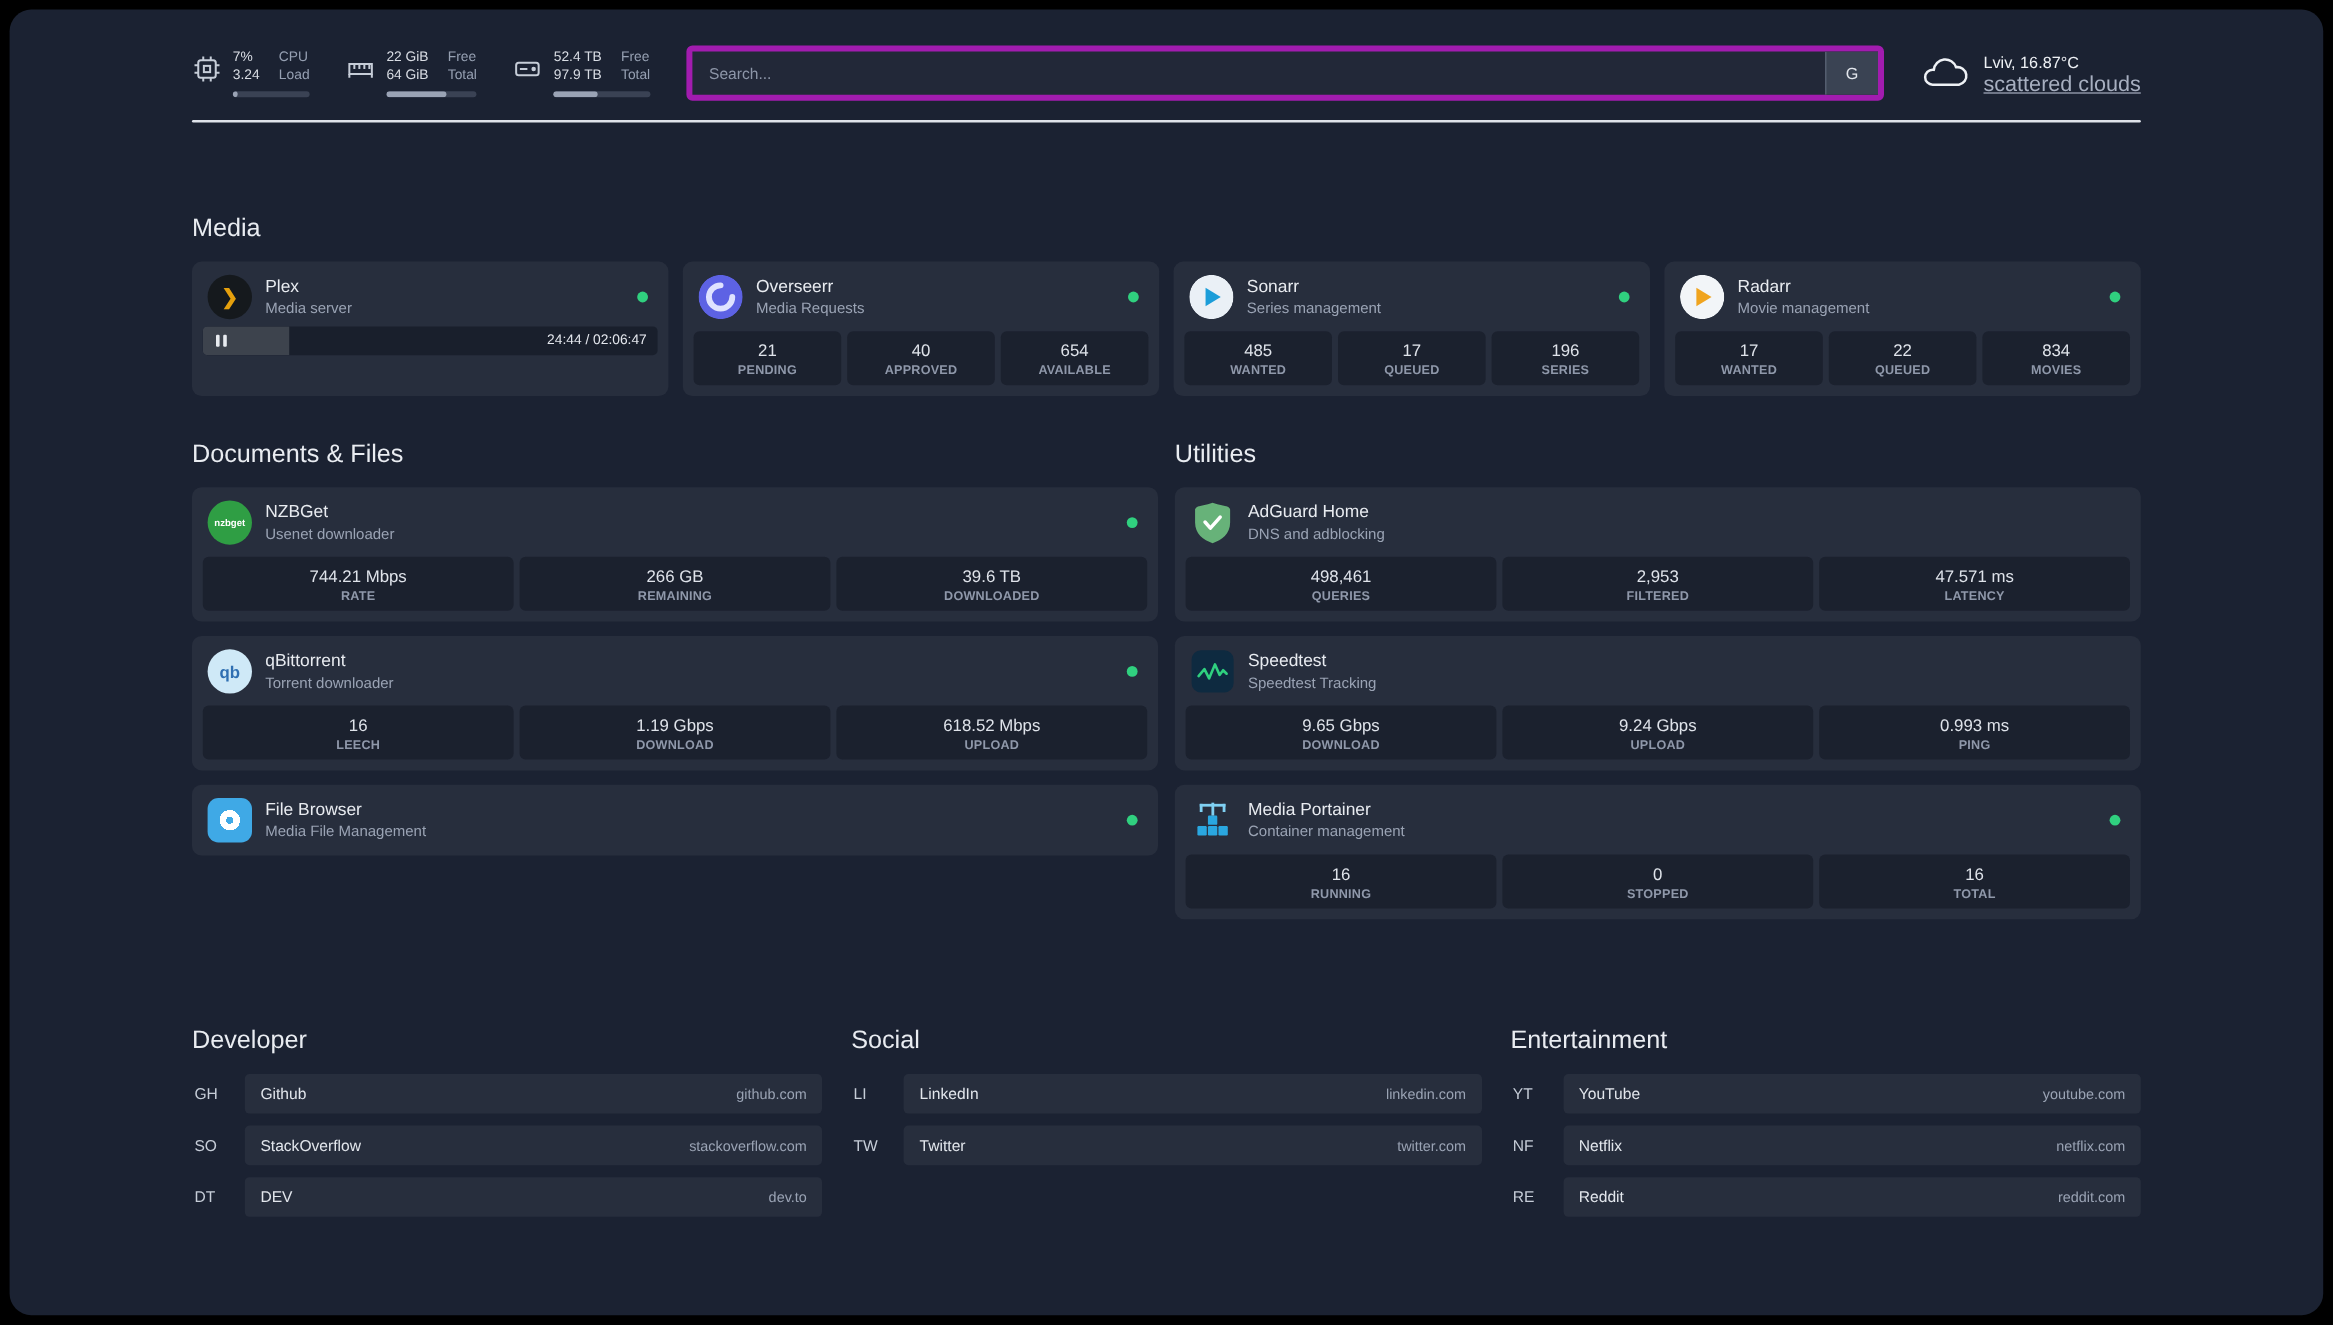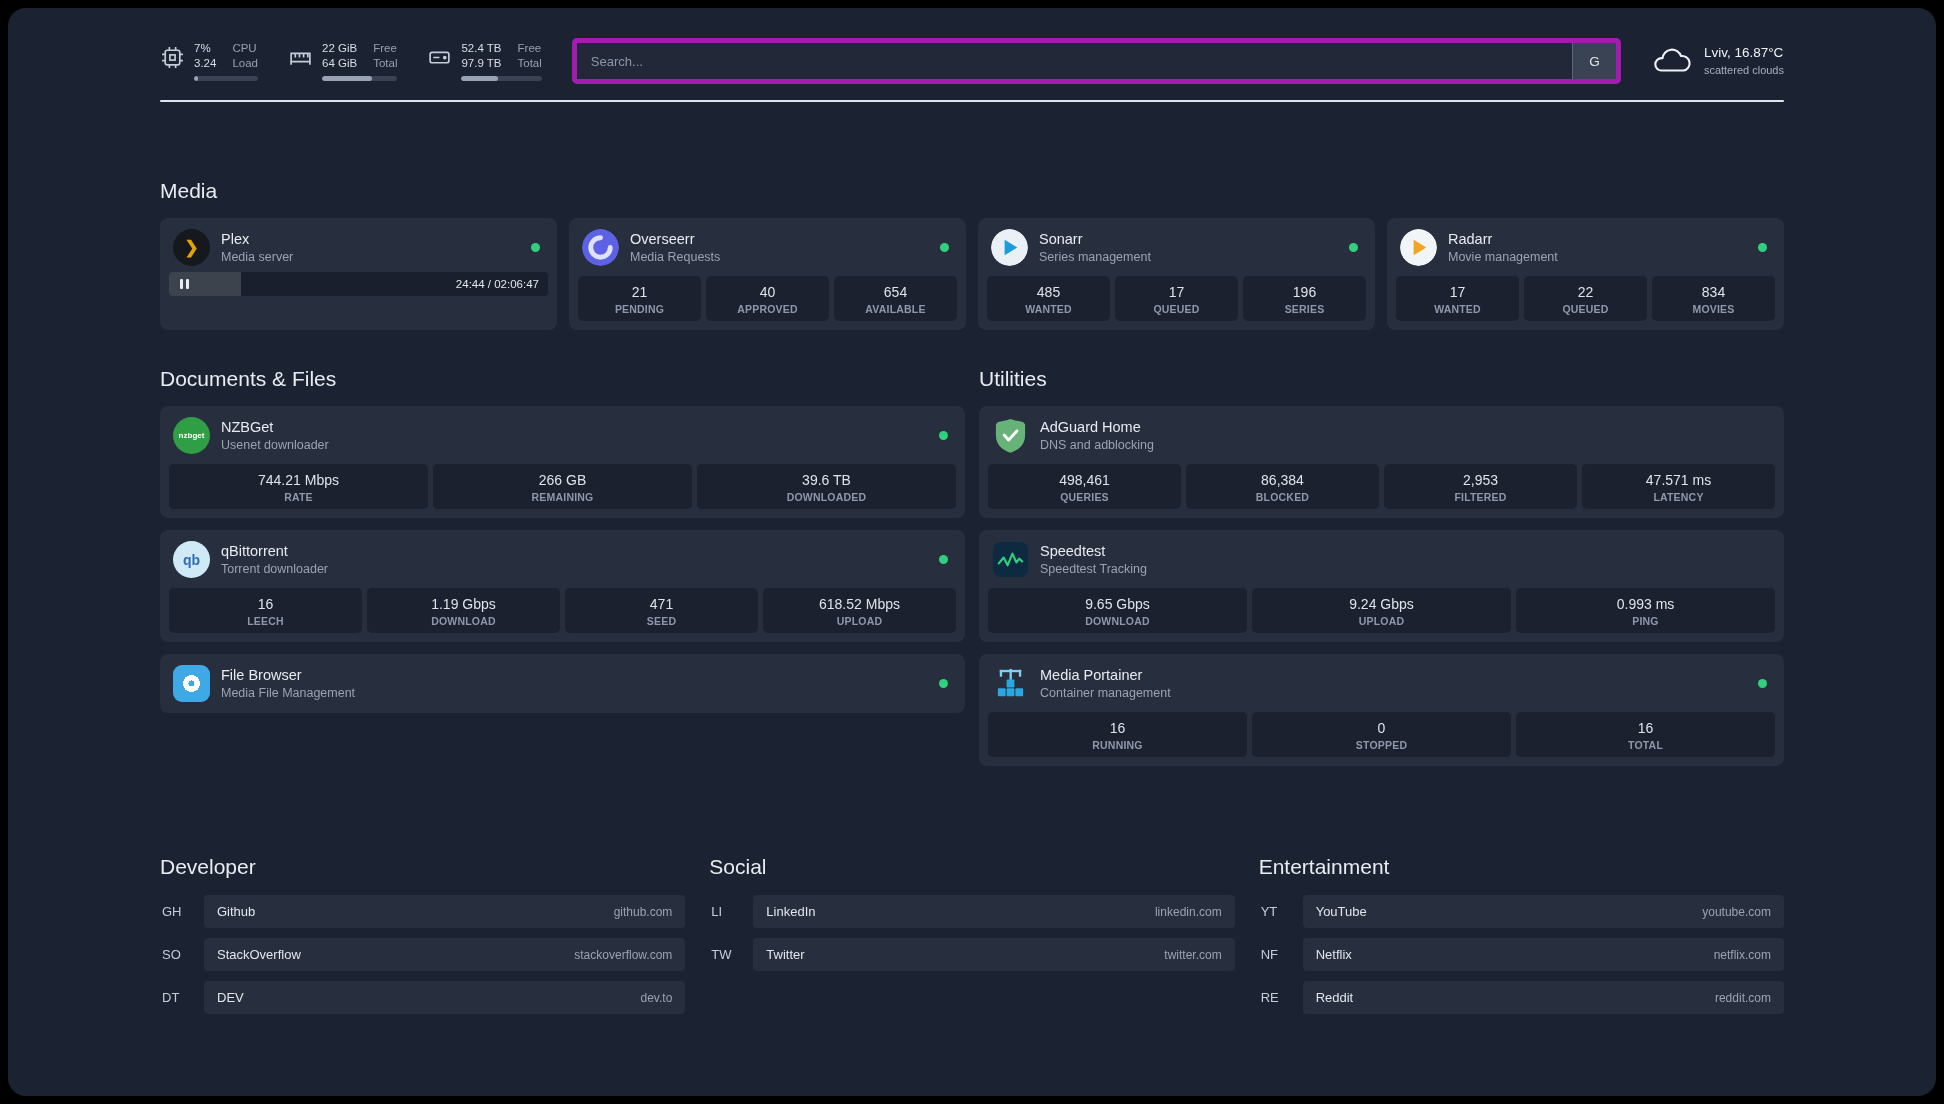--- a/index.html
+++ b/index.html
@@ -24,21 +24,21 @@
              overflow:hidden;background:rgba(255,255,255,0.03);align-items:stretch;align-self:flex-start;}
   .searchbar input{flex:1;background:transparent;border:none;outline:none;color:#dfe3ea;font-size:13px;
              padding:0 14px;font-family:inherit;}
   .searchbar input::placeholder{color:#8d96a8;}
   .search-provider{width:44px;background:#3a4353;border:none;border-left:1px solid #5d6678;color:#e2e6ec;
              font-size:13.5px;cursor:pointer;font-family:inherit;}
 
   .weather{display:flex;align-items:center;gap:11px;}
   .weather-text{display:flex;flex-direction:column;}
   .weather-line1{font-size:13.5px;color:#eef1f5;line-height:18px;}
-  .weather-line2{font-size:11px;color:#a7afc0;line-height:16px;}
+  .weather-line2{font-size:18px;color:#a7afc0;line-height:16px;text-decoration:underline;}
 
   .divider{margin-top:16px;height:2px;background:#dfe3ea;border-radius:1px;}
 
   
   .sec-title{font-size:21px;font-weight:500;color:#e9ecf1;margin:0;line-height:26px;}
   .media-section{margin-top:76px;}
   .media-grid{margin-top:14px;display:grid;grid-template-columns:repeat(4,1fr);gap:12px;}
 
   .card{background:rgba(255,255,255,0.055);border-radius:8px;padding:9px;cursor:pointer;}
   .card-header{display:flex;align-items:center;gap:11px;padding:2px 4px;}
@@ -350,24 +350,20 @@
         <div class="stats">
           <div class="stat">
               <div class="stat-value">16</div>
               <div class="stat-label">LEECH</div>
             </div>
           <div class="stat">
               <div class="stat-value">1.19 Gbps</div>
               <div class="stat-label">DOWNLOAD</div>
             </div>
           <div class="stat">
-              <div class="stat-value">471</div>
-              <div class="stat-label">SEED</div>
-            </div>
-          <div class="stat">
               <div class="stat-value">618.52 Mbps</div>
               <div class="stat-label">UPLOAD</div>
             </div>
         </div>
       </div>
 
       <div class="card">
         <div class="card-header">
           <span class="app-icon icon-filebrowser"></span>
           <div class="app-text">
@@ -392,24 +388,20 @@
             </span>
           <div class="app-text">
             <span class="app-name">AdGuard Home</span>
             <span class="app-desc">DNS and adblocking</span>
           </div>
         </div>
         <div class="stats">
           <div class="stat">
               <div class="stat-value">498,461</div>
               <div class="stat-label">QUERIES</div>
-            </div>
-          <div class="stat">
-              <div class="stat-value">86,384</div>
-              <div class="stat-label">BLOCKED</div>
             </div>
           <div class="stat">
               <div class="stat-value">2,953</div>
               <div class="stat-label">FILTERED</div>
             </div>
           <div class="stat">
               <div class="stat-value">47.571 ms</div>
               <div class="stat-label">LATENCY</div>
             </div>
         </div>

